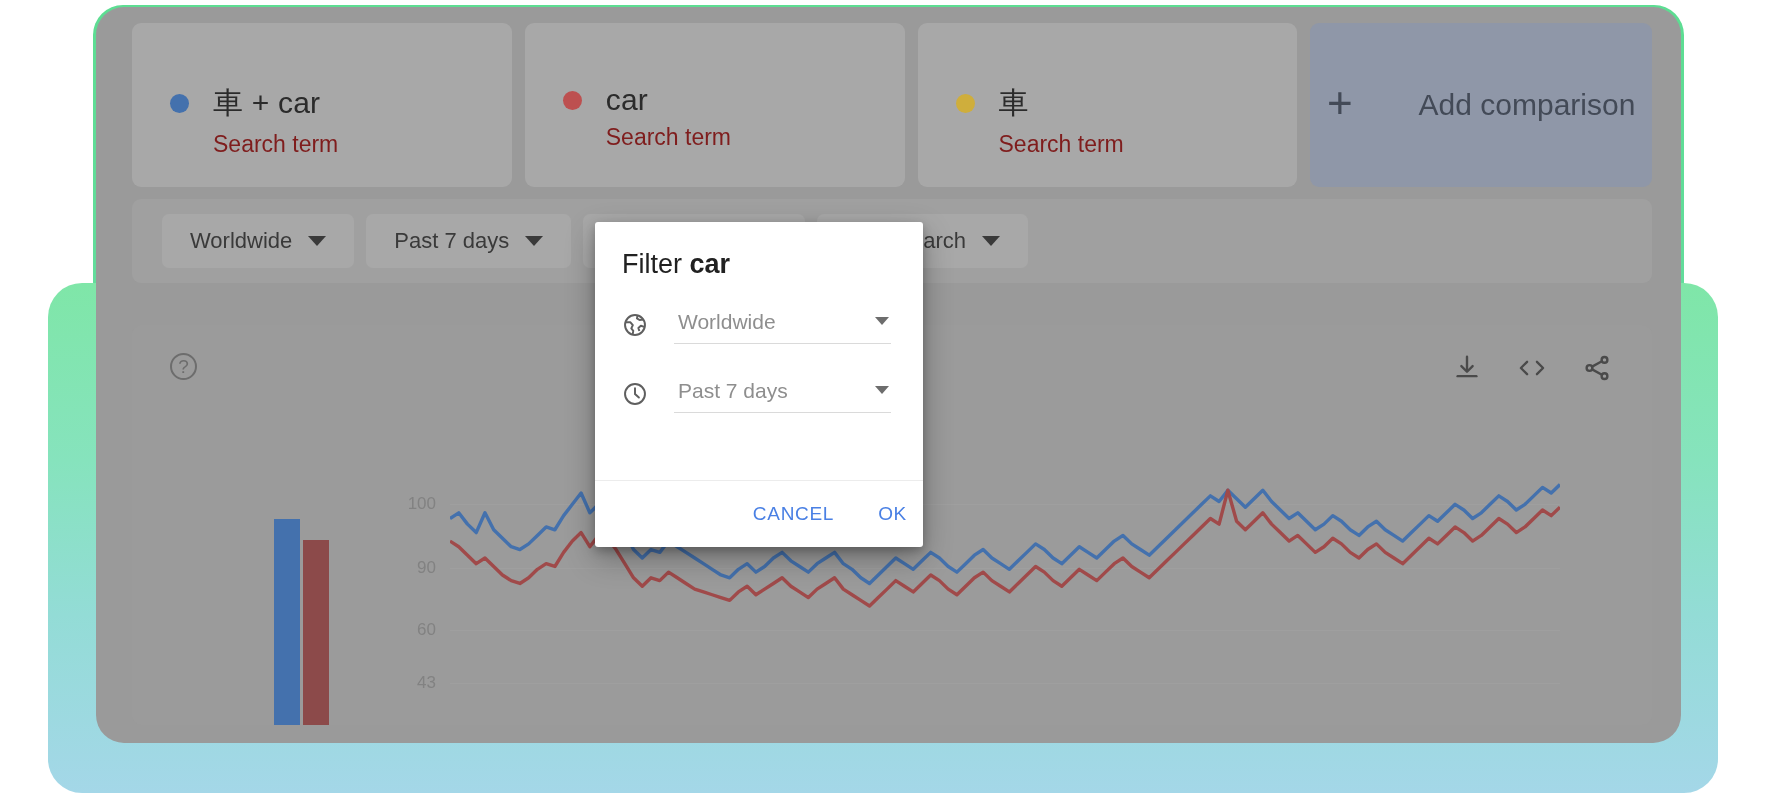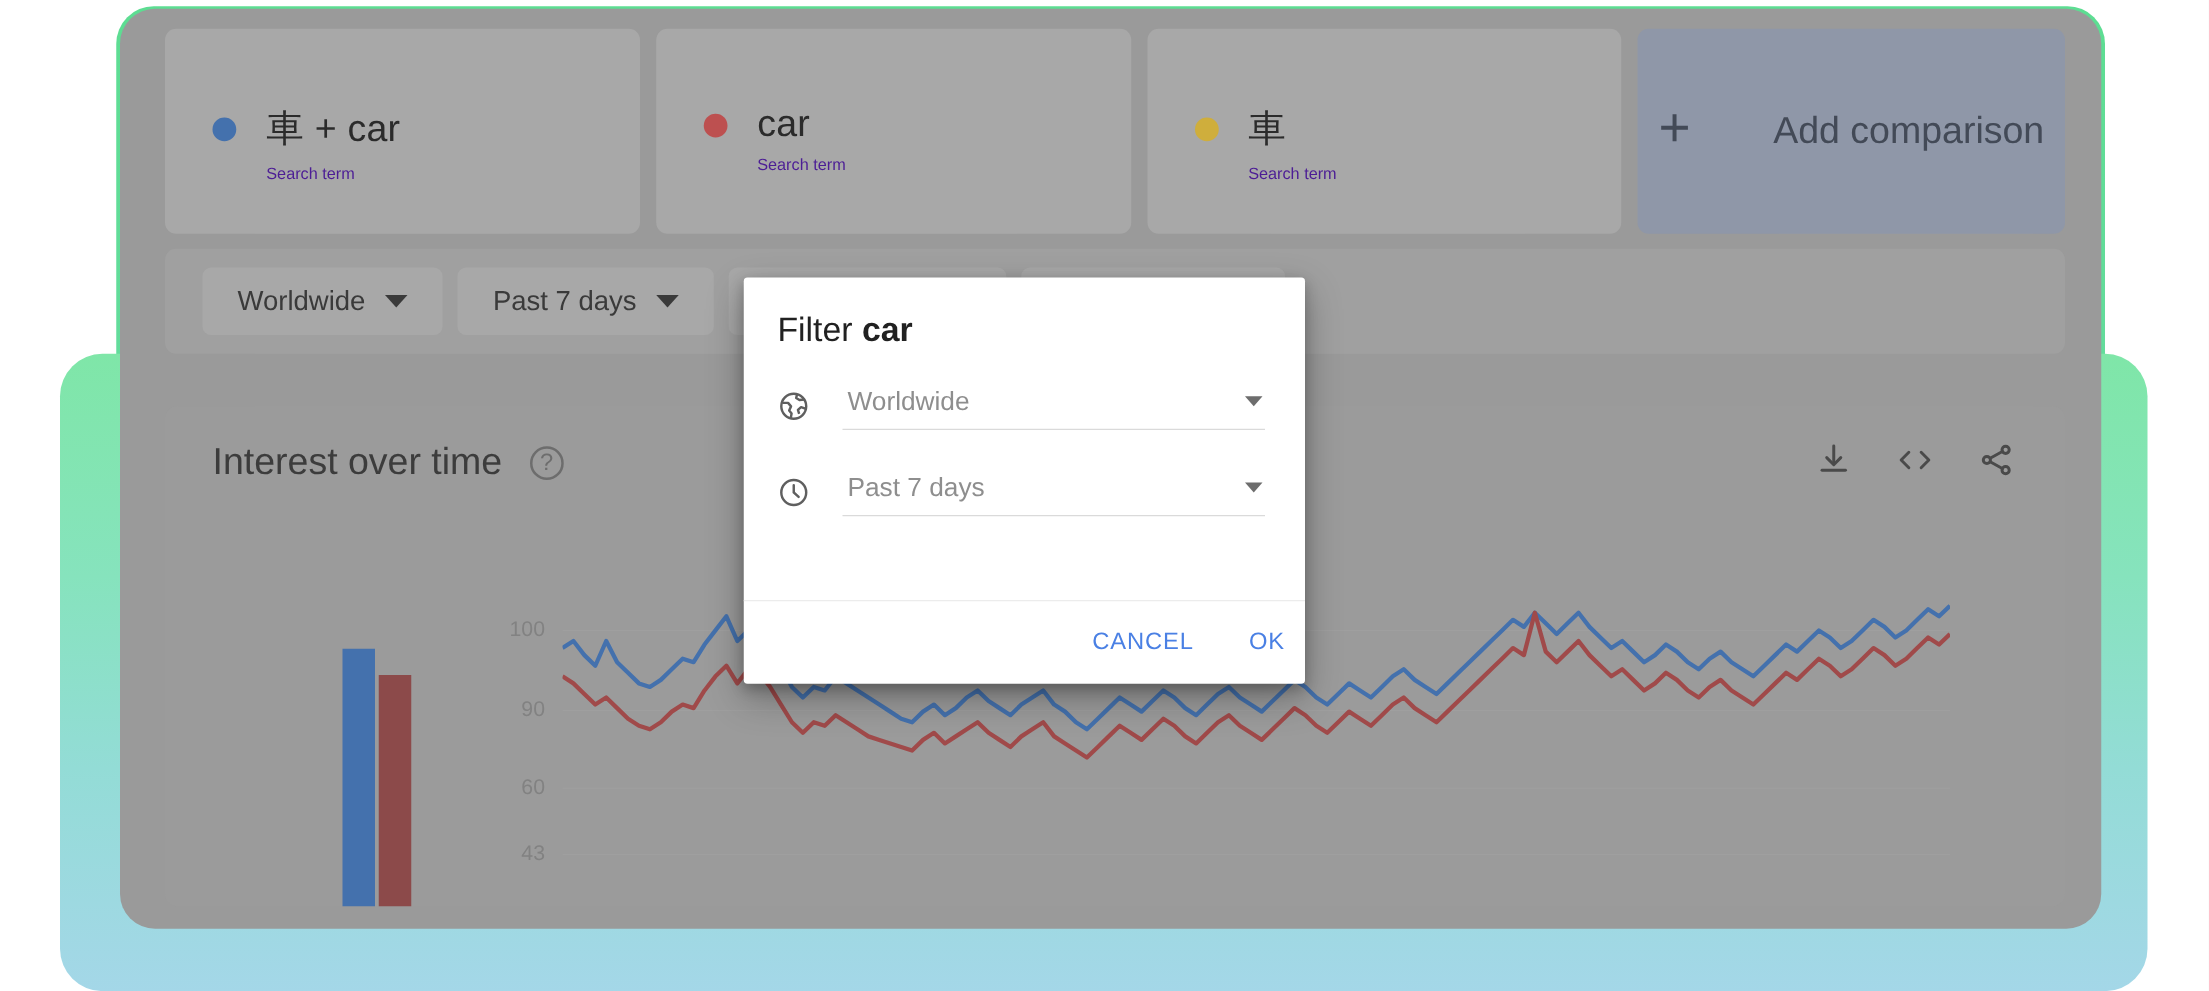--- a/index.html
+++ b/index.html
@@ -88,22 +88,22 @@
   .dot-yellow { background: #cfae3c; }
 
   .term-label {
     font-size: 30px;
     color: #2b2b2b;
     letter-spacing: .2px;
     white-space: nowrap;
   }
 
   .term-sub {
-    font-size: 13px;
-    color: #4c1d95;
+    font-size: 23px;
+    color: #7f1d1d;
     margin-top: 7px;
     margin-left: 43px;
   }
 
   .add-card {
     flex: 1;
     background: #8f97a8;
     border-radius: 9px;
     display: flex;
     align-items: center;
@@ -258,21 +258,21 @@
     top: 0;
     right: 0;
     bottom: 0;
   }
 
   
   .dialog {
     position: absolute;
     left: 595px;
     top: 222px;
-    width: 449px;
+    width: 328px;
     height: 325px;
     background: #ffffff;
     border-radius: 3px;
     box-shadow: 0 11px 30px rgba(0,0,0,.30), 0 4px 10px rgba(0,0,0,.22);
   }
 
   .dialog-title {
     position: absolute;
     left: 27px;
     top: 27px;
@@ -395,21 +395,20 @@
       </div>
       <div class="filter-chip">
         <span class="filter-chip-label">Web Search</span>
         <span class="caret"></span>
       </div>
     </div>
 
     <div class="iot-card">
 
       <div class="iot-header">
-        <span class="iot-title">Interest over time</span>
         <span class="help-icon">?</span>
       </div>
 
       <div class="iot-tools">
         <span class="tool-icon">
           <svg width="30" height="30" viewBox="0 0 24 24" fill="none" stroke="#4a4a4a" stroke-width="1.9" stroke-linecap="round" stroke-linejoin="round">
             <path d="M12 3v11"></path>
               <path d="M7.5 10.5 12 15l4.5-4.5"></path>
               <path d="M4.5 18.5h15"></path>
           </svg>

